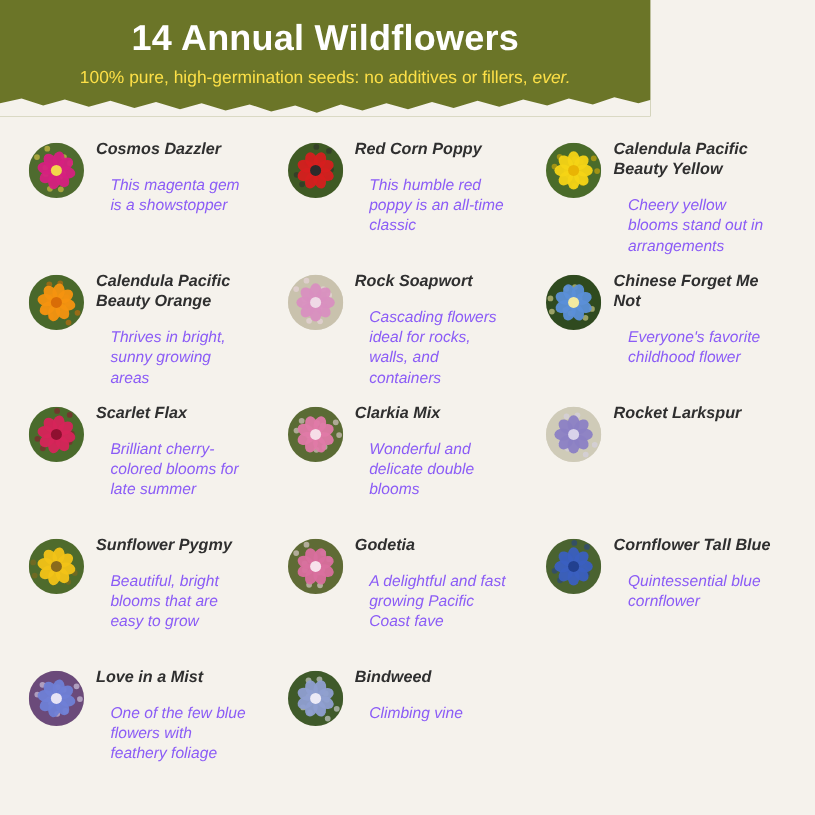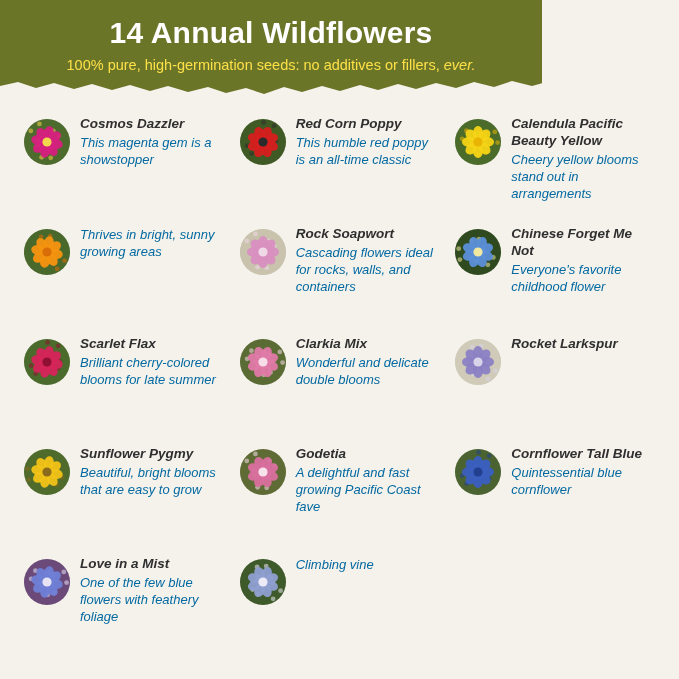--- a/index.html
+++ b/index.html
@@ -98,23 +98,23 @@
   }
   .name {
     font-size: 13.5px;
     font-weight: bold;
     color: #2f2f2f;
     line-height: 1.25;
     margin: 0 0 1px 0;
   }
   .desc {
     font-size: 13px;
-    color: #0369a1;
+    color: #8b5cf6;
     line-height: 1.32;
-    margin: 0;
+    margin: 12px;
   }
 </style>
 </head>
 <body>
 
 <div class="page">
 
   <div class="header">
     <div class="header-title">14 Annual Wildflowers</div>
     <div class="header-sub"><span>100% pure, high-germination seeds: no additives or fillers, </span><span class="ital">ever.</span></div>
@@ -234,20 +234,21 @@
             <ellipse cx="21.2" cy="31.8" rx="7" ry="5" transform="rotate(101 21.2 31.8)" fill="#f59410" opacity="0.95"></ellipse>
             <ellipse cx="15.5" cy="28.0" rx="7" ry="5" transform="rotate(146 15.5 28.0)" fill="#f59410" opacity="0.95"></ellipse>
             <ellipse cx="14.2" cy="21.2" rx="7" ry="5" transform="rotate(191 14.2 21.2)" fill="#f59410" opacity="0.95"></ellipse>
             <ellipse cx="18.0" cy="15.5" rx="7" ry="5" transform="rotate(236 18.0 15.5)" fill="#f59410" opacity="0.95"></ellipse>
             <ellipse cx="24.8" cy="14.2" rx="7" ry="5" transform="rotate(281 24.8 14.2)" fill="#f59410" opacity="0.95"></ellipse>
             <ellipse cx="30.5" cy="18.0" rx="7" ry="5" transform="rotate(326 30.5 18.0)" fill="#f59410" opacity="0.95"></ellipse>
             <circle cx="23" cy="23" r="4.6" fill="#d96d07"></circle>
           </svg>
         </div>
         <div class="txt">
+          <div class="name">Calendula Pacific Beauty Orange</div>
           <div class="desc">Thrives in bright, sunny growing areas</div>
         </div>
       </div>
       <div class="cell">
         <div class="thumb">
           <svg width="46" height="46" viewBox="0 0 46 46">
             <rect width="46" height="46" fill="#c9c2ad"></rect>
             <circle cx="26.2" cy="28.0" r="2.4" fill="#efd9e6" opacity="0.55"></circle>
             <circle cx="13.9" cy="20.6" r="2.4" fill="#efd9e6" opacity="0.55"></circle>
             <circle cx="34.3" cy="17.0" r="2.4" fill="#efd9e6" opacity="0.55"></circle>
@@ -532,19 +533,20 @@
             <ellipse cx="19.5" cy="31.3" rx="7" ry="5" transform="rotate(113 19.5 31.3)" fill="#8f9fd1" opacity="0.95"></ellipse>
             <ellipse cx="14.7" cy="26.4" rx="7" ry="5" transform="rotate(158 14.7 26.4)" fill="#8f9fd1" opacity="0.95"></ellipse>
             <ellipse cx="14.7" cy="19.5" rx="7" ry="5" transform="rotate(203 14.7 19.5)" fill="#8f9fd1" opacity="0.95"></ellipse>
             <ellipse cx="19.6" cy="14.7" rx="7" ry="5" transform="rotate(248 19.6 14.7)" fill="#8f9fd1" opacity="0.95"></ellipse>
             <ellipse cx="26.5" cy="14.7" rx="7" ry="5" transform="rotate(293 26.5 14.7)" fill="#8f9fd1" opacity="0.95"></ellipse>
             <ellipse cx="31.3" cy="19.6" rx="7" ry="5" transform="rotate(338 31.3 19.6)" fill="#8f9fd1" opacity="0.95"></ellipse>
             <circle cx="23" cy="23" r="4.6" fill="#eceaf6"></circle>
           </svg>
         </div>
         <div class="txt">
+          <div class="name">Bindweed</div>
           <div class="desc">Climbing vine</div>
         </div>
       </div>
       <div class="cell empty"></div>
     </div>
 
 </div>
 
 </body></html>

